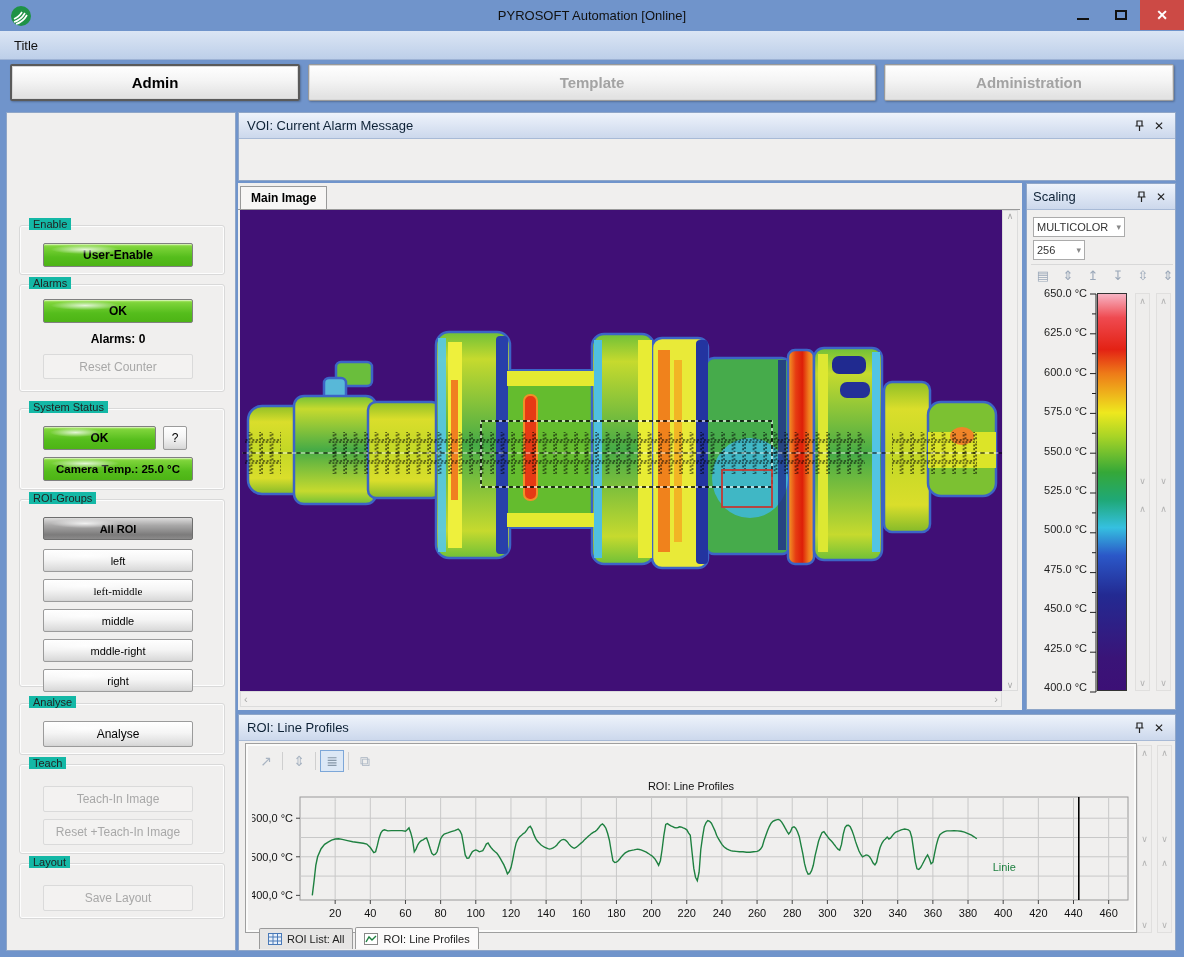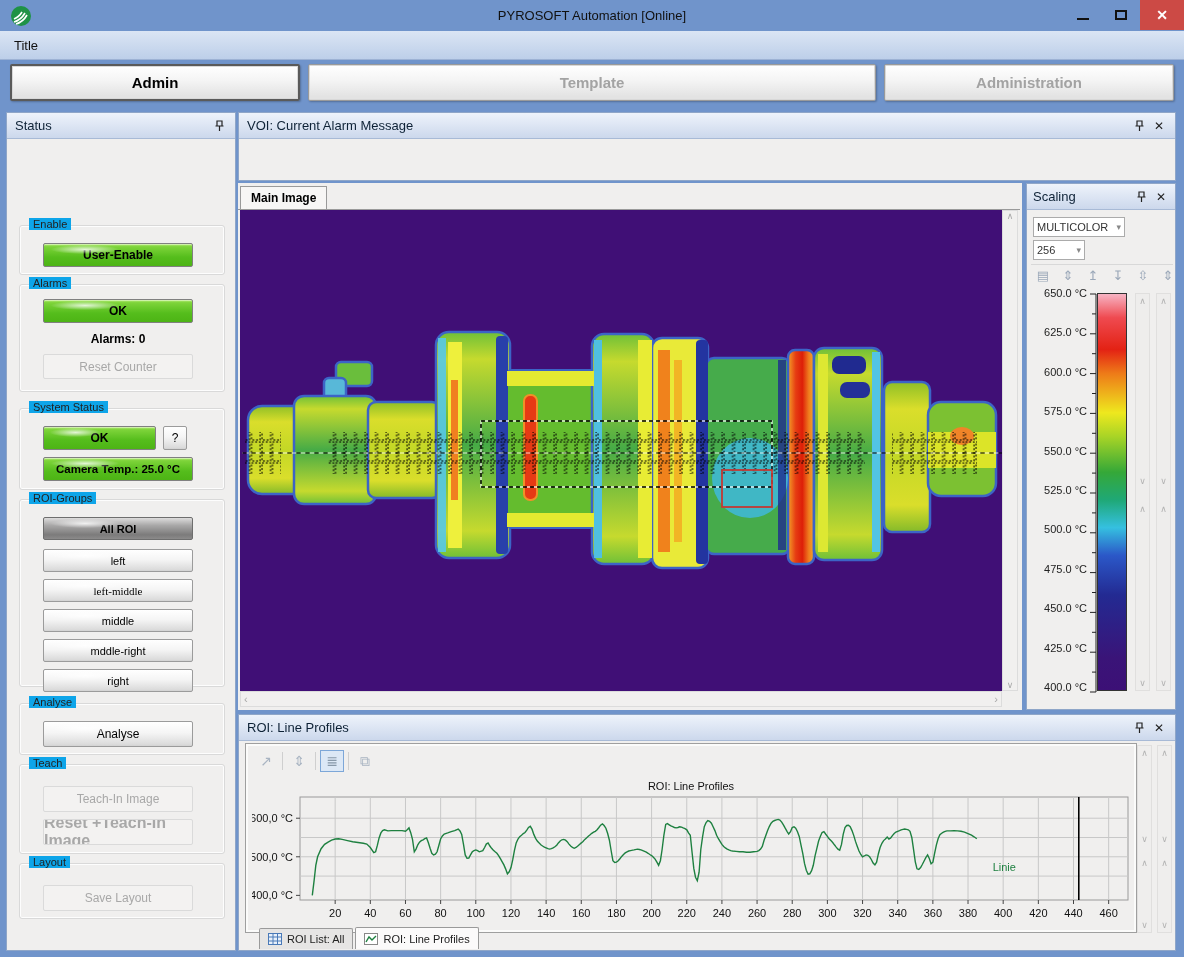--- a/index.html
+++ b/index.html
@@ -29,21 +29,21 @@
   .dock-header .spacer { flex:1; }
   .hdr-ico { width:16px; height:16px; display:flex; align-items:center; justify-content:center; color:#222; font-size:12px; margin-left:4px; }
 
   
   .logo-box { position:absolute; left:16px; top:36px; width:198px; height:66px; background:#fff; border:1px solid #888; box-shadow:1px 1px 0 #cfcfcf; display:flex; align-items:center; padding:4px 6px; }
   .logo-text { margin-left:8px; }
   .logo-brand { font-size:34px; font-weight:bold; color:#1f9246; letter-spacing:2px; line-height:30px; }
   .logo-sub { font-size:13px; font-weight:bold; color:#1f9246; border-top:1px solid #bbb; padding-top:1px; }
 
   .group { position:absolute; left:12px; width:206px; border:1px solid #d9d9d9; border-radius:3px; box-shadow:0 0 0 1px #fdfdfd inset; }
-  .group-label { position:absolute; top:-8px; left:9px; background:#0ea5e9; padding:0 4px; font-size:11px; color:#222; }
+  .group-label { position:absolute; top:-8px; left:9px; background:#14b8a6; padding:0 4px; font-size:11px; color:#222; }
 
   .pbtn { position:absolute; overflow:hidden; border-radius:2px; display:flex; align-items:center; justify-content:center; font-size:12px; font-weight:bold; color:#000; }
   .pbtn .sheen { position:absolute; left:5%; top:6%; width:46%; height:40%; background:radial-gradient(ellipse at center, rgba(255,255,255,.8), rgba(255,255,255,0) 72%); border-radius:50%; pointer-events:none; }
   .btn-green { background:linear-gradient(180deg,#b9ec7c 0%,#7ed43a 12%,#55bd1c 60%,#4db415 100%); border:1px solid #808080; box-shadow:0 1px 0 rgba(255,255,255,.4) inset; }
   .btn-dark { background:linear-gradient(180deg,#dddcdc 0%,#a9a8a8 35%,#7c7b7b 80%,#8b8a8a 100%); border:1px solid #6e6e6e; }
   .btn-white { background:linear-gradient(180deg,#ffffff 0%,#f5f5f5 45%,#dcdcdc 92%,#d2d2d2 100%); border:1px solid #9b9b9b; }
   .btn-flat { background:#f3f2f1; border:1px solid #dadada; color:#a8a8a8; font-weight:normal; }
   .roi-btn { left:36px; width:150px; height:23px; font-size:11px; }
 
   
@@ -108,29 +108,20 @@
     <span>Admin</span>
   </div>
 <div class="abs tabrow-btn inactive" style="left:308px; width:568px;">
     <span>Template</span>
   </div>
 <div class="abs tabrow-btn inactive" style="left:884px; width:290px;">
     <span>Administration</span>
   </div>
 
 <div class="abs panel" style="left:6px; top:112px; width:230px; height:839px;">
-  <div class="dock-header">
-    <span>Status</span>
-    <span class="spacer"></span>
-    <span class="hdr-ico">
-        <svg width="9" height="12" viewBox="0 0 9 12">
-          <path d="M2 1h5v5H2z M4.5 6v5 M0.5 6h8" stroke="#222" fill="none" stroke-width="1.2"></path>
-        </svg>
-      </span>
-  </div>
 
 
   <div class="group" style="top:112px; height:50px;">
     <span class="group-label">Enable</span>
   </div>
   <div class="pbtn btn-green" style="left:36px; top:130px; width:150px; height:24px;">
       <span class="sheen"></span>
       <span>User-Enable</span>
     </div>
 
@@ -204,21 +195,21 @@
       <span class="sheen"></span>
       <span>Analyse</span>
     </div>
 
   <div class="group" style="top:651px; height:90px;">
     <span class="group-label">Teach</span>
   </div>
   <div class="pbtn btn-flat" style="left:36px; top:673px; width:150px; height:26px; font-size:12px;">
       <span>Teach-In Image</span>
     </div>
-  <div class="pbtn btn-flat" style="left:36px; top:706px; width:150px; height:26px; font-size:16px;font-weight:bold;">
+  <div class="pbtn btn-flat" style="left:36px; top:706px; width:150px; height:26px; font-size:12px;">
       <span>Reset +Teach-In Image</span>
     </div>
 
   <div class="group" style="top:750px; height:56px;">
     <span class="group-label">Layout</span>
   </div>
   <div class="pbtn btn-flat" style="left:36px; top:772px; width:150px; height:26px; font-size:12px;">
       <span>Save Layout</span>
     </div>
 </div>

